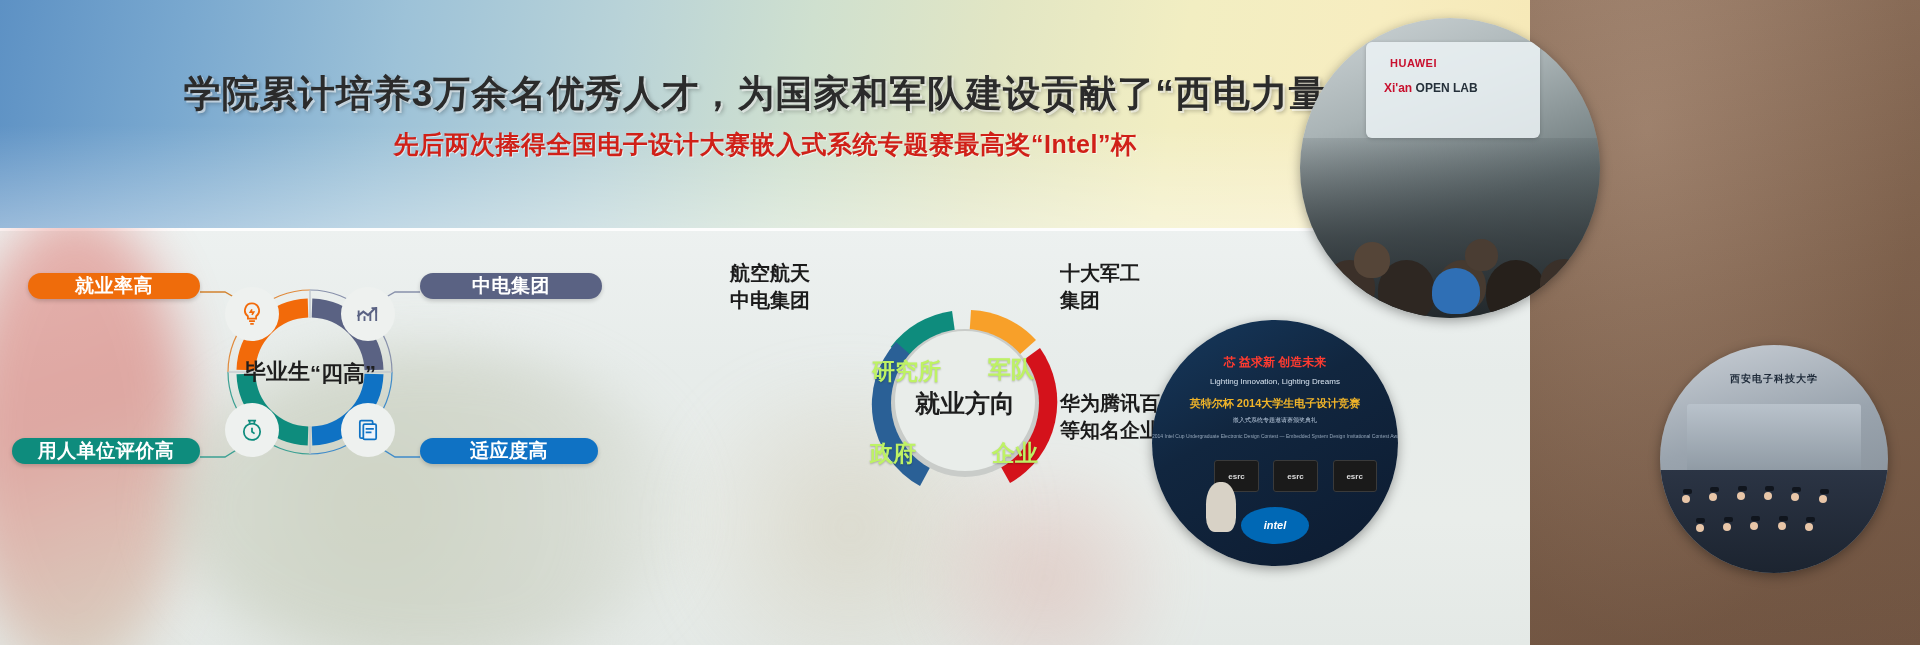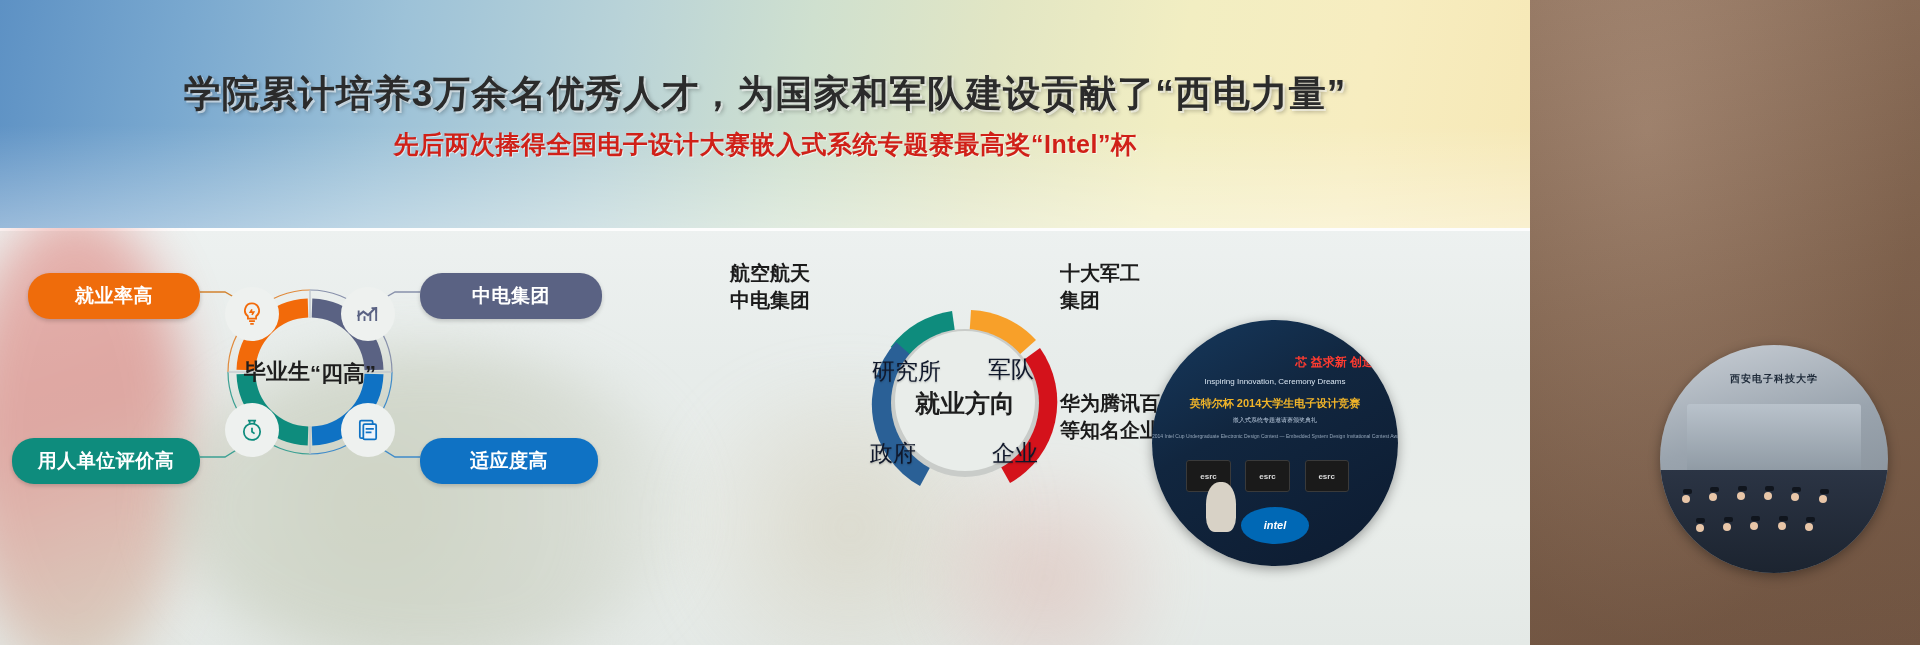--- a/index.html
+++ b/index.html
@@ -69,40 +69,40 @@
   .center-text{
     position:absolute; inset:0; display:flex; flex-direction:row;
     align-items:center; justify-content:center; text-align:center;
     color:#1e1e1e; font-weight:bold; pointer-events:none;
   }
 
   
   #left-graphic{ left:10px; top:252px; width:600px; height:240px; }
 
   .pill{
-    position:absolute; display:flex; align-items:center; justify-content:center;
+    position:absolute; display:flex; align-items:flex-end; justify-content:center;
     border-radius:22px; color:#fff; font-weight:bold; font-size:19px;
-    letter-spacing:.5px; white-space:nowrap; height:46px;
+    letter-spacing:.5px; white-space:nowrap; height:26px;
     box-shadow:0 2px 4px rgba(0,0,0,.18);
   }
   .pill-orange{ background:#ef6c0b; }
   .pill-navy  { background:#5a6283; }
   .pill-teal  { background:#0e8c7d; }
   .pill-blue  { background:#0f72c4; }
 
   .node-icon{
     position:absolute; width:54px; height:54px; border-radius:50%;
     background:#eef1ef; display:flex; align-items:center; justify-content:center;
   }
 
   
   #right-graphic{ left:730px; top:250px; width:460px; height:240px; }
 
   .seg-label{
-    position:absolute; color:#0f172a; font-weight:normal; font-size:23px;
+    position:absolute; color:#bef264; font-weight:bold; font-size:23px;
     white-space:nowrap; text-shadow:0 1px 2px rgba(0,0,0,.25);
   }
   .out-label{
     position:absolute; color:#1b1b1b; font-weight:bold; font-size:20px;
     line-height:1.35; white-space:nowrap; text-align:center;
   }
 
   
   .photo{
     position:absolute; border-radius:50%; overflow:hidden;
@@ -122,33 +122,33 @@
   .hw-logo{ position:absolute; left:30%; top:13%; font-size:11px; font-weight:bold;
             color:#c8102e; letter-spacing:.5px; }
   .hw-sub{ position:absolute; left:28%; top:21%; font-size:12px; font-weight:bold; }
   .hw-sub .red{ color:#c8102e; } .hw-sub .dk{ color:#25303a; }
   .crowd{ position:absolute; left:0; bottom:0; width:100%; height:60%;
           background:linear-gradient(180deg, rgba(60,70,75,.15) 0%, rgba(45,52,56,.75) 55%, rgba(30,36,40,.92) 100%); }
   .head{ position:absolute; border-radius:50% 50% 45% 45%; background:#3b3029; }
 
   
   .intel-txt{ position:absolute; width:100%; text-align:center; white-space:nowrap; }
-  .it1{ top:14%; font-size:12px; font-weight:bold; color:#ff3b30;text-align:right; }
+  .it1{ top:14%; font-size:12px; font-weight:bold; color:#ff3b30; }
   .it2{ top:23%; font-size:8px; color:#d8e4f0; }
   .it3{ top:31%; font-size:11px; font-weight:bold; color:#f0b429; }
   .it4{ top:39%; font-size:6px; color:#b9c9dc; }
   .it5{ top:46%; font-size:5px; color:#94a6ba; }
   .intel-badge{ position:absolute; left:36%; bottom:9%; width:28%; height:15%;
                 background:#0068b5; border-radius:50%; display:flex;
                 align-items:center; justify-content:center; color:#fff;
                 font-size:11px; font-style:italic; font-weight:bold; }
   .esrc{ position:absolute; bottom:30%; width:18%; height:13%;
          background:#1a1a1a; border:1px solid #3a3a3a; border-radius:3px;
          display:flex; align-items:center; justify-content:center;
-         color:#dcdcdc; font-size:8px; font-weight:bold; }
+         color:#dcdcdc; font-size:8px; font-weight:bold;margin-left:28px; }
 
   
   .bld{ position:absolute; left:12%; top:26%; width:76%; height:30%;
         background:linear-gradient(180deg,#b9c2cb,#8e99a3); border-radius:3px; }
   .uni-name{ position:absolute; top:12%; width:100%; text-align:center;
              font-size:10px; font-weight:bold; color:#1f2b3a; letter-spacing:1px; }
   .rows{ position:absolute; left:0; bottom:0; width:100%; height:45%;
          background:linear-gradient(180deg,#2b3444 0%,#1c2430 100%); }
   .gcap{ position:absolute; width:9px; height:5px; background:#10151d; border-radius:2px; }
   .gface{ position:absolute; width:8px; height:8px; background:#e8c6a8; border-radius:50%; }
@@ -287,24 +287,43 @@
     <div class="out-label" style="left:-50px;top:10px;width:180px;">
       <div>航空航天</div>
       <div>中电集团</div>
     </div>
     <div class="out-label" style="left:330px;top:140px;width:200px;text-align:left;">
       <div>华为腾讯百度</div>
       <div>等知名企业</div>
     </div>
   </div>
 
+  <div class="photo photo-top">
+    <div class="hw-glass"></div>
+    <div class="hw-logo">HUAWEI</div>
+    <div class="hw-sub">
+      <span class="red">Xi'an</span>
+      <span class="dk">OPEN LAB</span>
+    </div>
+    <div class="crowd">
+      <div class="head" style="left:8%;  bottom:2%;  width:17%; height:30%;"></div>
+      <div class="head" style="left:26%; bottom:-2%; width:19%; height:34%; background:#2e2722;"></div>
+      <div class="head" style="left:46%; bottom:4%;  width:16%; height:28%; background:#463a30;"></div>
+      <div class="head" style="left:62%; bottom:-4%; width:20%; height:36%; background:#26201b;"></div>
+      <div class="head" style="left:80%; bottom:6%;  width:16%; height:27%; background:#3a3029;"></div>
+      <div class="head" style="left:18%; bottom:22%; width:12%; height:20%; background:#554538;"></div>
+      <div class="head" style="left:55%; bottom:26%; width:11%; height:18%; background:#4a3d33;"></div>
+      <div style="position:absolute;left:44%;bottom:2%;width:16%;height:26%;
+                  background:#2f6fb5;border-radius:50% 50% 40% 40%;"></div>
+    </div>
+  </div>
 
   <div class="photo photo-mid">
     <div class="intel-txt it1">芯  益求新   创造未来</div>
-    <div class="intel-txt it2">Inspiring Innovation, Ceremony Dreams</div>
+    <div class="intel-txt it2">Lighting Innovation, Lighting Dreams</div>
     <div class="intel-txt it3">英特尔杯 2014大学生电子设计竞赛</div>
     <div class="intel-txt it4">嵌入式系统专题邀请赛颁奖典礼</div>
     <div class="intel-txt it5">2014 Intel Cup Undergraduate Electronic Design Contest — Embedded System Design Invitational Contest Award Ceremony</div>
     <div class="esrc" style="left:14%;">esrc</div>
     <div class="esrc" style="left:38%;">esrc</div>
     <div class="esrc" style="left:62%;">esrc</div>
     <div class="intel-badge">intel</div>
     <div style="position:absolute;left:22%;bottom:14%;width:12%;height:20%;
                 background:#d8d2c6;border-radius:45% 45% 30% 30%;"></div>
   </div>

